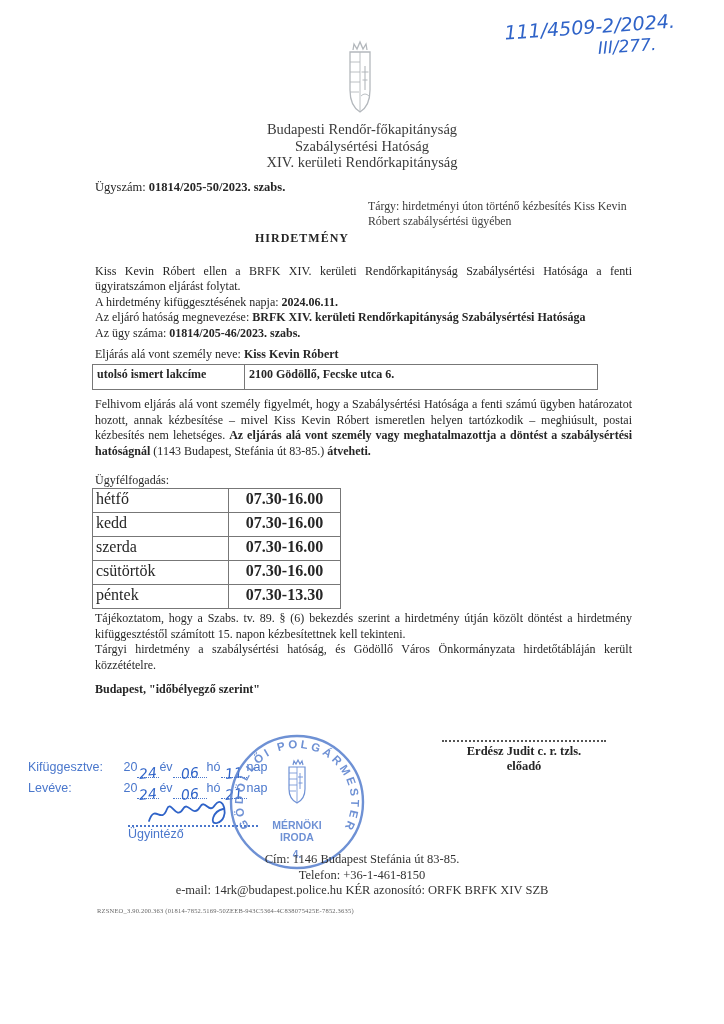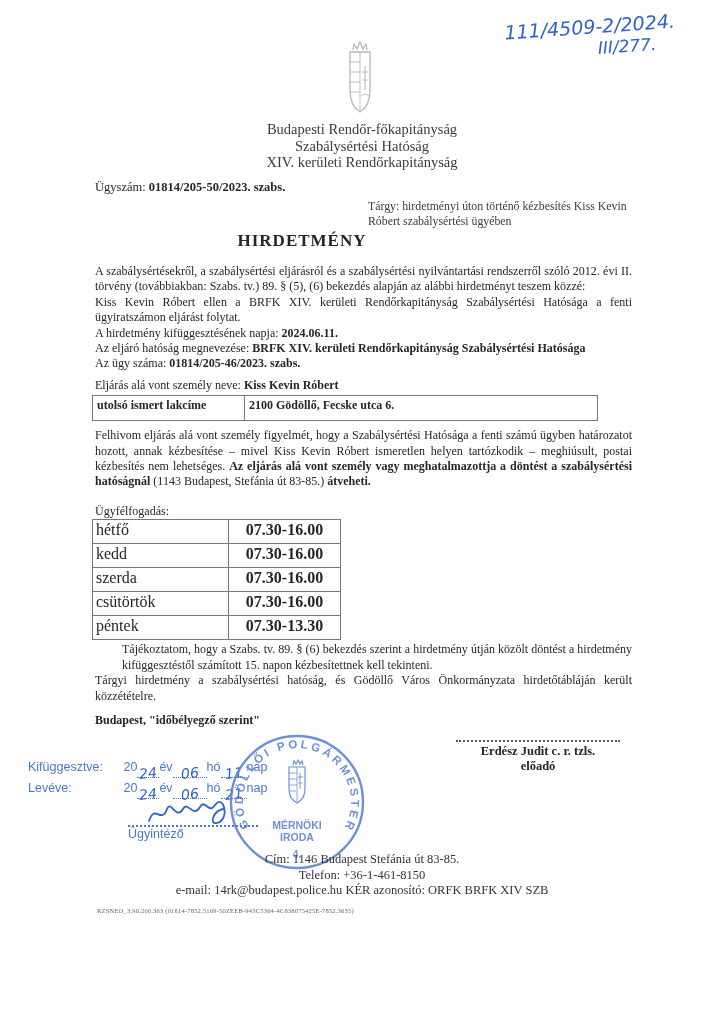--- a/index.html
+++ b/index.html
@@ -36,21 +36,21 @@
     color: #3a3a3a;
   }
 
   .ugyszam { position: absolute; top: 180px; left: 95px; font-size: 12.5px; white-space: nowrap; }
   .targy {
     position: absolute; top: 199px; left: 368px; width: 270px;
     font-size: 11.8px; line-height: 14.5px; color: #3b3b3b;
   }
   .doc-title {
     position: absolute; top: 231px; left: 0; width: 604px;
-    text-align: center; font-weight: bold; font-size: 17px; letter-spacing: 1px;
+    text-align: center; font-weight: bold; font-size: 12px; letter-spacing: 1px;
   }
 
   
   .flow { position: absolute; top: 264px; left: 95px; width: 537px; font-size: 12px; line-height: 15.4px; }
   .just { text-align: justify; }
   .nowrap { white-space: nowrap; }
   b, .b { font-weight: bold; }
 
   table { border-collapse: collapse; }
   .addr-table { margin-left: -3px; margin-top: 2px; width: 506px; }
@@ -58,25 +58,25 @@
   .addr-table td.val { padding-left: 4px; font-weight: bold; }
   .addr-table td.lbl { width: 152px; font-weight: bold; }
 
   .notice-p { margin-top: 7px; font-family: Liberation Serif, serif; }
   .hours-head { margin-top: 14px; }
   .hours-table { margin-left: -3px; width: 249px; }
   .hours-table td { border: 1px solid #777; vertical-align: top; padding: 2px 3px; height: 24px; font-size: 16px; }
   .hours-table td.day { width: 136px; }
   .hours-table td.hrs { text-align: center; font-weight: bold; }
 
-  .closing-p { margin-top: 2px; margin-left: 27px; }
+  .closing-p { margin-top: 2px; }
   .dateline { margin-top: 9px; font-weight: bold; }
 
   
-  .sign-block { position: absolute; top: 740px; left: 456px; width: 164px; text-align: center; font-size: 12.5px; }
+  .sign-block { position: absolute; top: 740px; left: 442px; width: 164px; text-align: center; font-size: 12.5px; }
   .sign-block .dotline { border-top: 2px dotted #555; height: 2px; margin-bottom: 2px; }
   .sign-block .name, .sign-block .role { font-weight: bold; line-height: 15px; }
 
   
   .blue-form {
     position: absolute; top: 757px; left: 28px;
     font-family: "Liberation Sans", sans-serif;
     font-size: 12.5px; color: #4a77cc; line-height: 21px; white-space: nowrap;
   }
   .blue-form .flabel { display: inline-block; width: 92px; }
@@ -143,21 +143,20 @@
   </div>
 
   <div class="targy">
     <div>Tárgy: hirdetményi úton történő kézbesítés Kiss Kevin</div>
     <div>Róbert szabálysértési ügyében</div>
   </div>
 
   <div class="doc-title">HIRDETMÉNY</div>
 
   <div class="flow">
-    <p class="just">A szabálysértésekről, a szabálysértési eljárásról és a szabálysértési nyilvántartási rendszerről szóló 2012. évi II. törvény (továbbiakban: Szabs. tv.) 89. § (5), (6) bekezdés alapján az alábbi hirdetményt teszem közzé:</p>
     <p class="just">Kiss Kevin Róbert ellen a BRFK XIV. kerületi Rendőrkapitányság Szabálysértési Hatósága a fenti ügyiratszámon eljárást folytat.</p>
     <div class="nowrap">
       <span>A hirdetmény kifüggesztésének napja: </span><b>2024.06.11.</b>
     </div>
     <div class="nowrap">
       <span>Az eljáró hatóság megnevezése: </span><b>BRFK XIV. kerületi Rendőrkapitányság Szabálysértési Hatósága</b>
     </div>
     <div class="nowrap">
       <span>Az ügy száma: </span><b>01814/205-46/2023. szabs.</b>
     </div>

